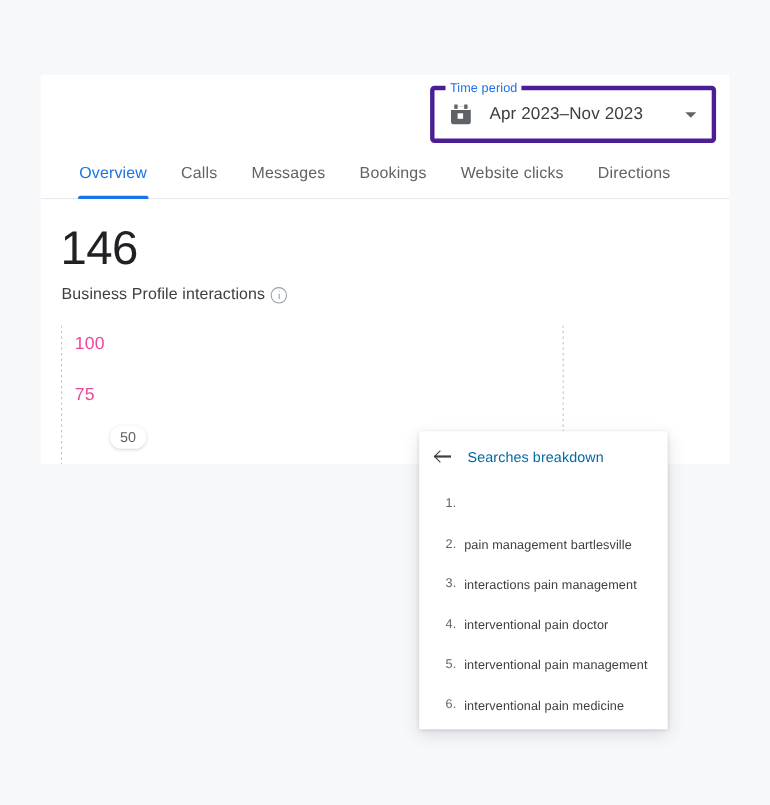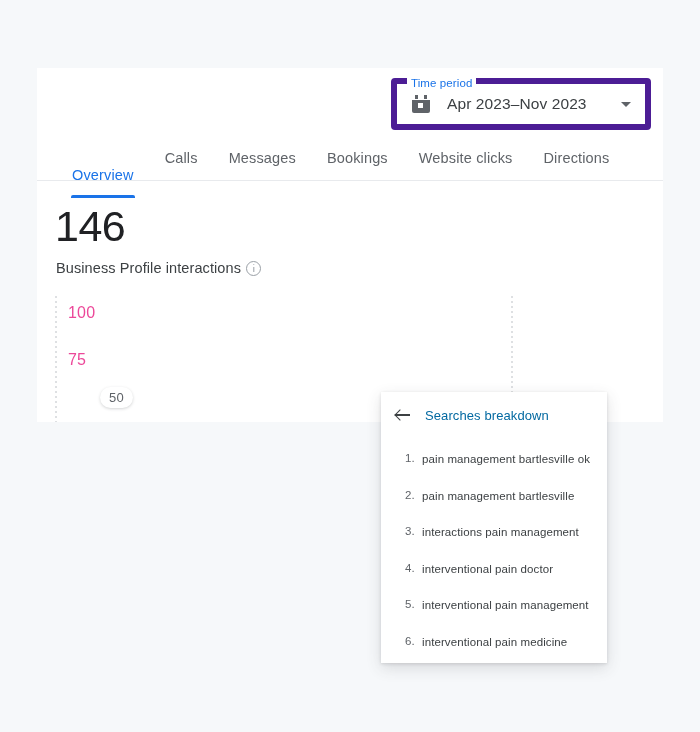--- a/index.html
+++ b/index.html
@@ -28,21 +28,21 @@
     overflow: hidden;
   }
 
   
   .time-period {
     position: absolute;
     left: 354px;
     top: 10px;
     width: 260px;
     height: 52px;
-    border: 6px solid #4c1d95;
+    border: 4px solid #4c1d95;
     border-radius: 4px;
     display: flex;
     align-items: center;
     padding: 0 12px 0 14px;
     background: #fff;
   }
   .time-period-legend {
     position: absolute;
     left: 10px;
     top: -8px;
@@ -116,21 +116,21 @@
     font-size: 14.5px;
     color: #5f6368;
     letter-spacing: .15px;
     padding: 6px 0 0 0;
     margin-right: 31px;
     height: 37px;
     position: relative;
     white-space: nowrap;
   }
   .tab:first-child { margin-left: 35px; }
-  .tab.active { color: #1a73e8; margin-top: 17px; }
+  .tab.active { color: #1a73e8; }
   .tab.active::after {
     content: "";
     position: absolute;
     left: -1px;
     right: -1px;
     bottom: 0;
     height: 3px;
     background: #1a73e8;
     border-radius: 2px 2px 0 0;
   }
@@ -356,21 +356,20 @@
 </div>
 
 <div class="popup">
   <div class="popup-header">
     <span class="back-arrow"></span>
     <span class="popup-title">Searches breakdown</span>
   </div>
   <ul class="search-list">
     <li class="search-item">
       <span class="search-rank">1.</span>
-      <span class="search-term">pain management bartlesville ok</span>
     </li>
     <li class="search-item">
       <span class="search-rank">2.</span>
       <span class="search-term">pain management bartlesville</span>
     </li>
     <li class="search-item">
       <span class="search-rank">3.</span>
       <span class="search-term">interactions pain management</span>
     </li>
     <li class="search-item">

